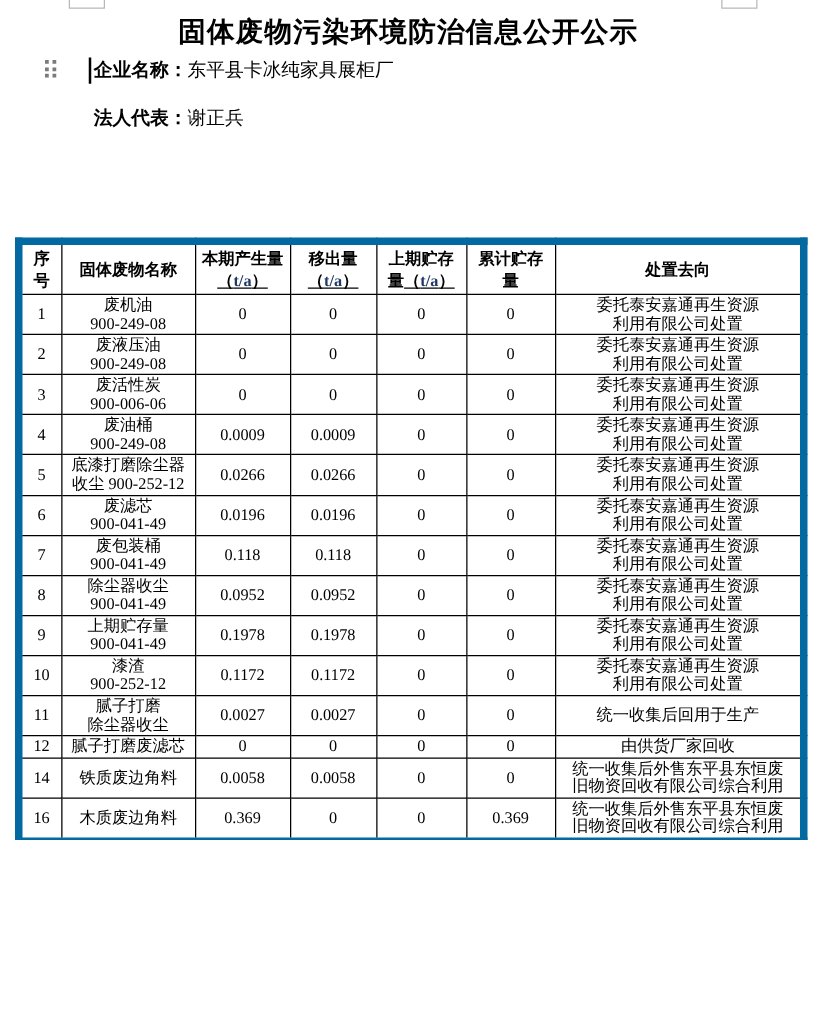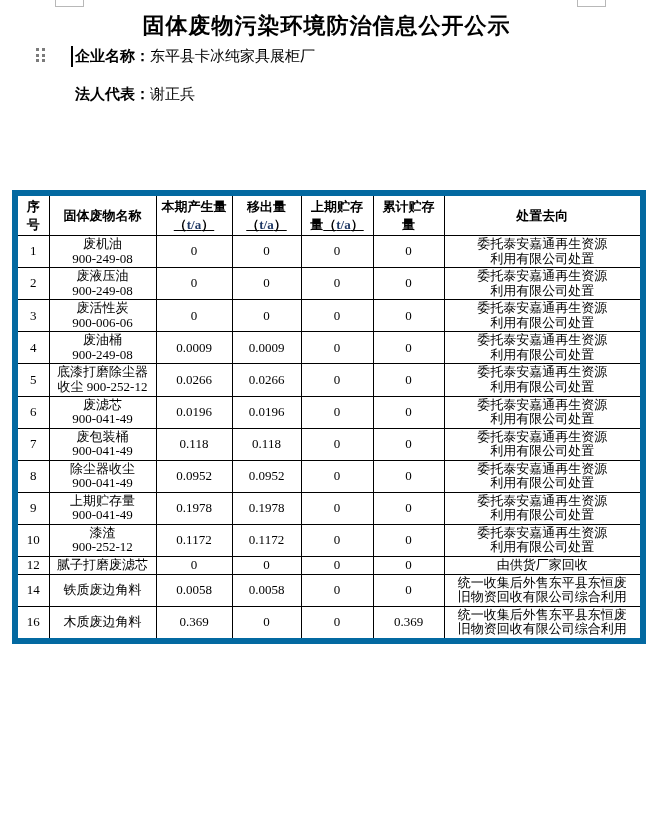--- a/index.html
+++ b/index.html
@@ -286,20 +286,34 @@
           <td class="num">0.1172</td>
           <td class="num">0.1172</td>
           <td class="num">0</td>
           <td class="num">0</td>
           <td>
             <span class="cell-line">委托泰安嘉通再生资源</span>
             <span class="cell-line">利用有限公司处置</span>
           </td>
         </tr>
         <tr>
+          <td>11</td>
+          <td>
+            <span class="cell-line">腻子打磨</span>
+            <span class="cell-line">除尘器收尘</span>
+          </td>
+          <td class="num">0.0027</td>
+          <td class="num">0.0027</td>
+          <td class="num">0</td>
+          <td class="num">0</td>
+          <td>
+            <span class="cell-line">统一收集后回用于生产</span>
+          </td>
+        </tr>
+        <tr>
           <td>12</td>
           <td>
             <span class="cell-line">腻子打磨废滤芯</span>
           </td>
           <td class="num">0</td>
           <td class="num">0</td>
           <td class="num">0</td>
           <td class="num">0</td>
           <td>
             <span class="cell-line">由供货厂家回收</span>

